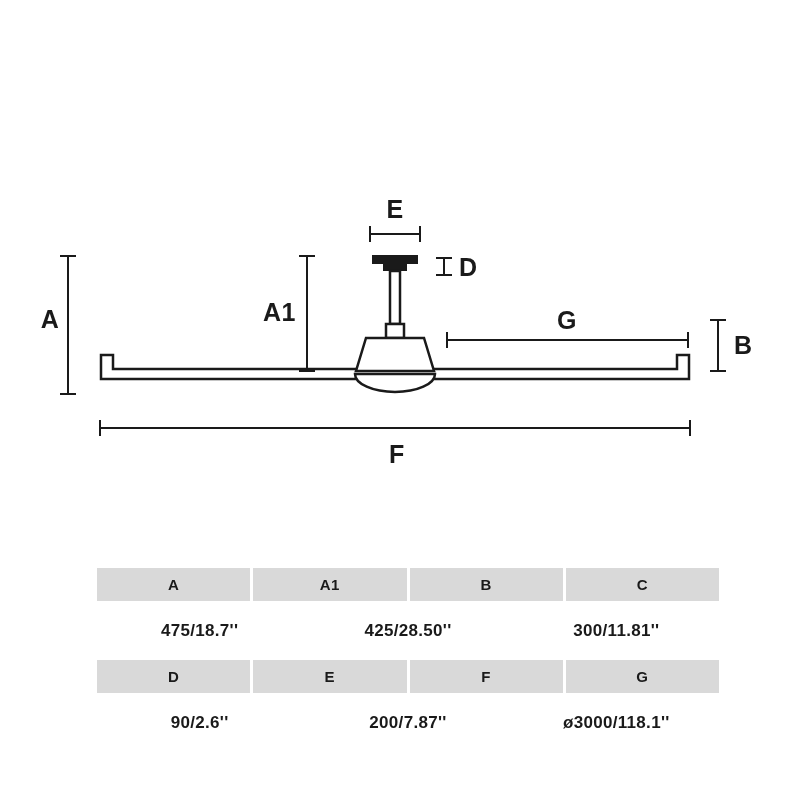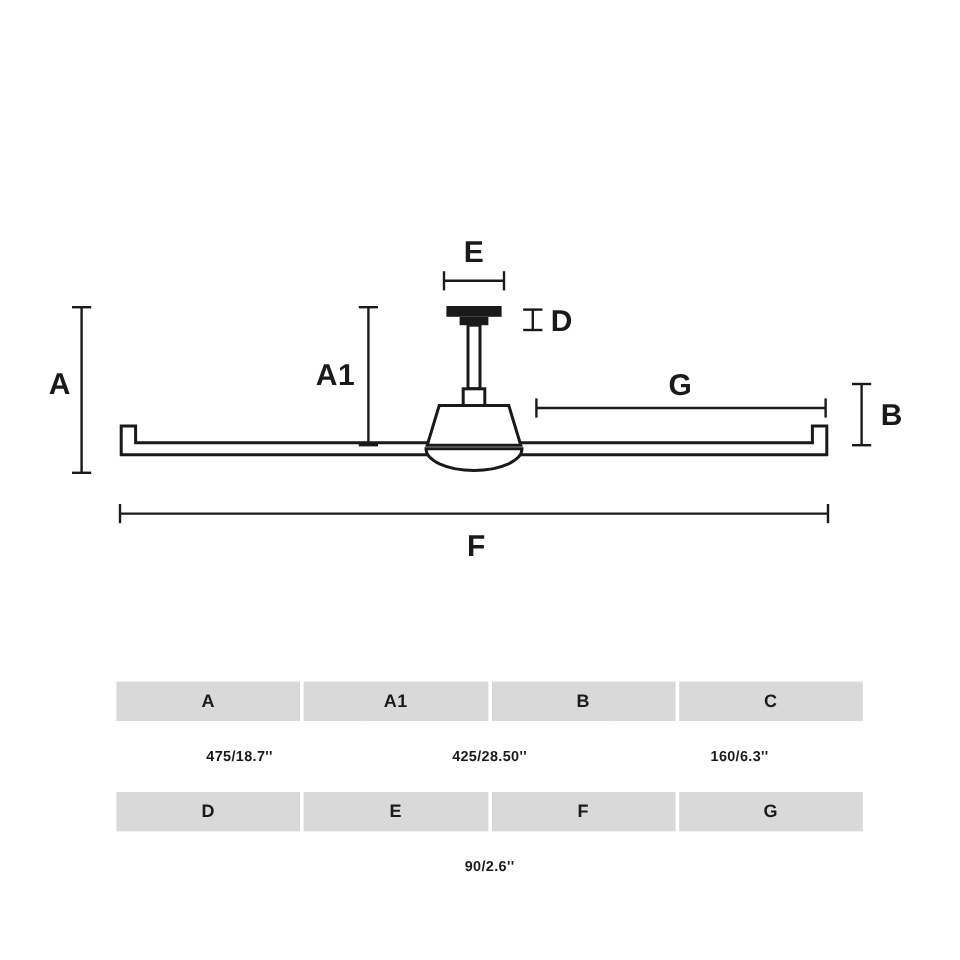--- a/index.html
+++ b/index.html
@@ -37,21 +37,21 @@
     font-weight: bold;
     font-size: 15px;
     color: #1a1a1a;
     letter-spacing: 0.5px;
   }
   .t-row.t-val .t-cell {
     background: #ffffff;
     height: 59px;
     line-height: 59px;
     font-weight: bold;
-    font-size: 12px;
+    font-size: 17px;
     color: #1a1a1a;
     letter-spacing: 0.3px;
   }
   .t-cell { flex: 1; text-align: center; }
 </style>
 </head>
 <body>
 
 <svg class="diagram-svg" width="800" height="530" viewBox="0 0 800 530">
 
@@ -123,24 +123,26 @@
 <div class="spec-table">
   <div class="t-row t-head">
     <div class="t-cell">A</div>
     <div class="t-cell">A1</div>
     <div class="t-cell">B</div>
     <div class="t-cell">C</div>
   </div>
   <div class="t-row t-val">
     <div class="t-cell">475/18.7''</div>
     <div class="t-cell">425/28.50''</div>
-    <div class="t-cell">160/6.3''</div>
+    <div class="t-cell">300/11.81''</div>
   </div>
   <div class="t-row t-head">
     <div class="t-cell">D</div>
     <div class="t-cell">E</div>
     <div class="t-cell">F</div>
     <div class="t-cell">G</div>
   </div>
   <div class="t-row t-val">
     <div class="t-cell">90/2.6''</div>
+    <div class="t-cell">200/7.87''</div>
+    <div class="t-cell">ø3000/118.1''</div>
   </div>
 </div>
 
 </body></html>

